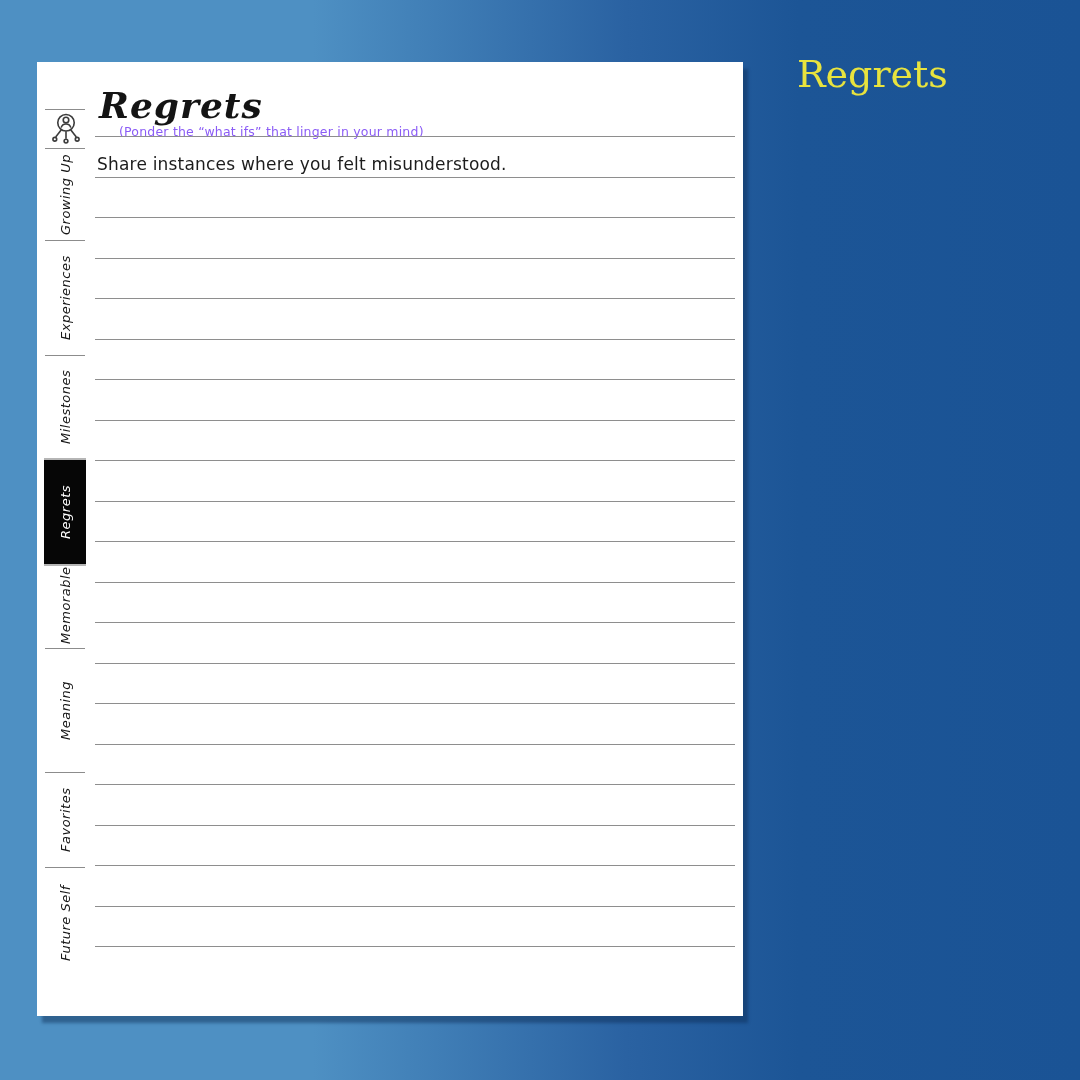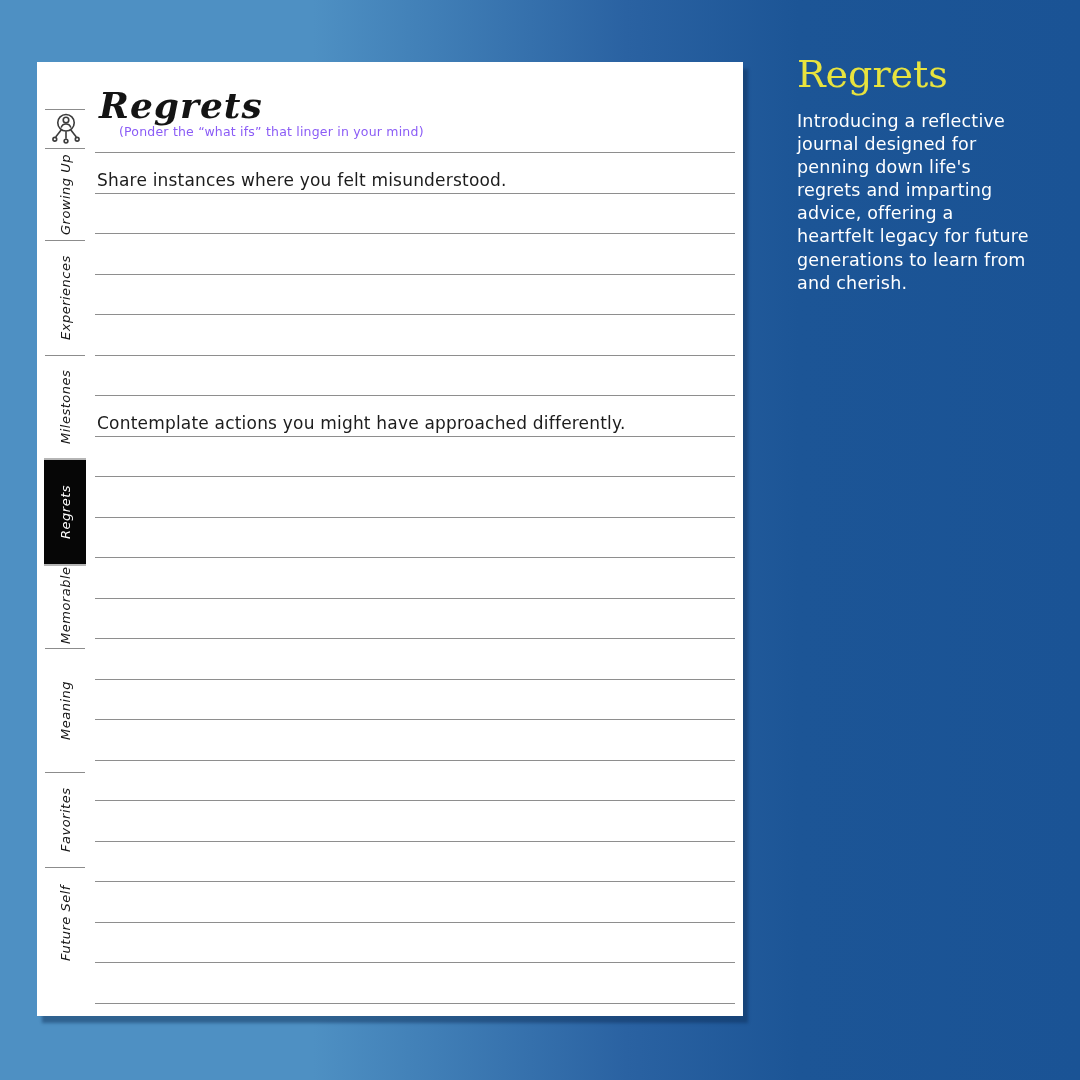--- a/index.html
+++ b/index.html
@@ -26,21 +26,21 @@
     font-size: 36px; color: #141414;
     letter-spacing: 1px;
   }
   .subtitle {
     position: absolute; left: 82px; top: 62px;
     font-size: 12.5px; color: #8b5cf6;
     letter-spacing: 0.2px;
   }
   
   .rows {
-    position: absolute; left: 58px; top: 90px;
+    position: absolute; left: 58px; top: 74px;
     width: 640px;
     border-top: 1.5px solid #8e8e8e;
   }
   .row {
     height: 36.5px;
     border-bottom: 1.5px solid #8e8e8e;
     display: flex; align-items: flex-end;
     padding-bottom: 3px;
     box-sizing: content-box;
   }
@@ -138,37 +138,33 @@
 
     <div class="rows" id="rows-container">
         <div class="row">
           <span class="prompt">Share instances where you felt misunderstood.</span>
         </div>
         <div class="row"></div>
         <div class="row"></div>
         <div class="row"></div>
         <div class="row"></div>
         <div class="row"></div>
-        <div class="row">
-          <span class="prompt">Contemplate actions you might have approached differently.</span>
-        </div>
         <div class="row"></div>
         <div class="row"></div>
         <div class="row"></div>
         <div class="row"></div>
         <div class="row"></div>
         <div class="row"></div>
         <div class="row"></div>
         <div class="row"></div>
         <div class="row"></div>
         <div class="row"></div>
         <div class="row"></div>
         <div class="row"></div>
         <div class="row"></div>
         <div class="row"></div>
       </div>
 
   </div>
 
   <h1 class="side-title">Regrets</h1>
-  <p class="side-desc">Introducing a reflective journal designed for penning down life's regrets and imparting advice, offering a heartfelt legacy for future generations to learn from and cherish.</p>
 
 </div>
 
 </body></html>

